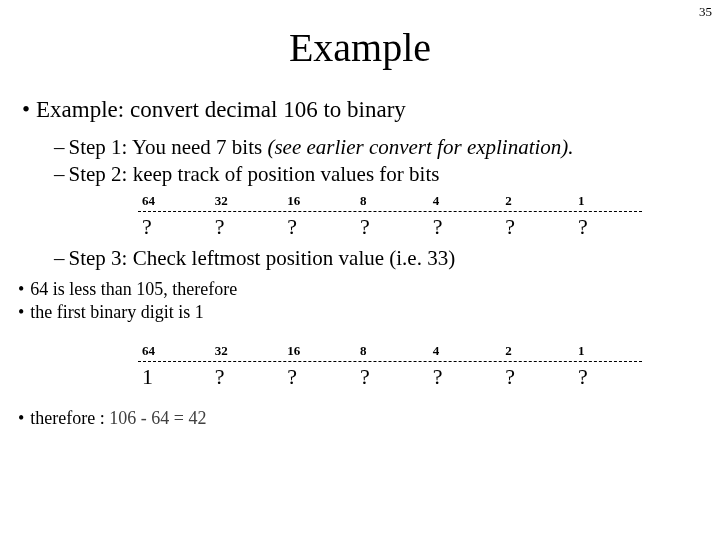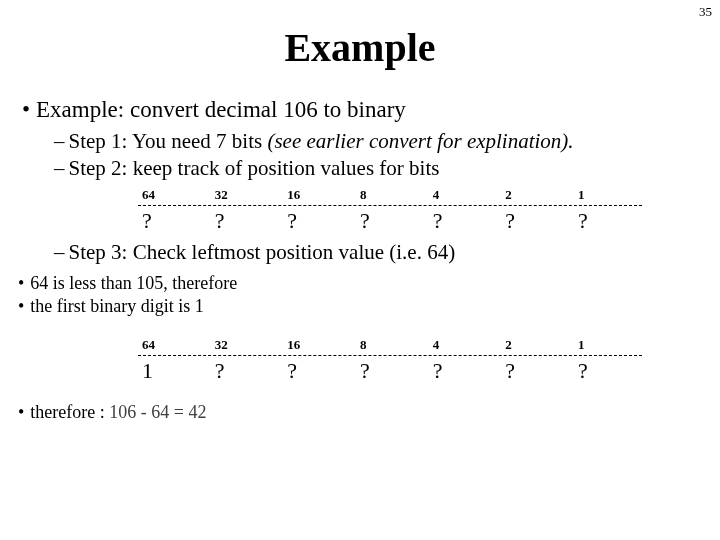--- a/index.html
+++ b/index.html
@@ -14,28 +14,28 @@
   }
   .page-number {
     position: absolute;
     top: 4px;
     right: 8px;
     font-size: 13px;
   }
   .title {
     text-align: center;
     font-size: 40px;
-    font-weight: 700;
+    font-weight: 400;
     margin-top: 16px;
     margin-bottom: 26px;
   }
   .lvl1 {
     font-size: 23px;
     margin-left: 4px;
-    margin-bottom: 6px;
+    margin-bottom: 12px;
   }
   .lvl1 .bullet { margin-right: 6px; }
   .lvl2 {
     font-size: 21px;
     margin-left: 36px;
     margin-bottom: 2px;
   }
   .lvl2 .dash { margin-right: 4px; }
   .lvl3 {
     font-size: 18px;
@@ -115,21 +115,21 @@
     <span class="cell">?</span>
     <span class="cell">?</span>
     <span class="cell">?</span>
     <span class="cell">?</span>
     <span class="cell">?</span>
     <span class="cell">?</span>
   </div>
 </div>
 
 <div class="lvl2">
-  <span class="dash">–</span><span>Step 3: Check leftmost position value (i.e. 64)</span>
+  <span class="dash">–</span><span>Step 3: Check leftmost position value (i.e. 33)</span>
 </div>
 
 <div class="gap-sm"></div>
 
 <div class="lvl3">
   <span class="bullet">•</span><span>64 is less than 105, therefore</span>
 </div>
 <div class="lvl3">
   <span class="bullet">•</span><span>the first binary digit is 1</span>
 </div>

